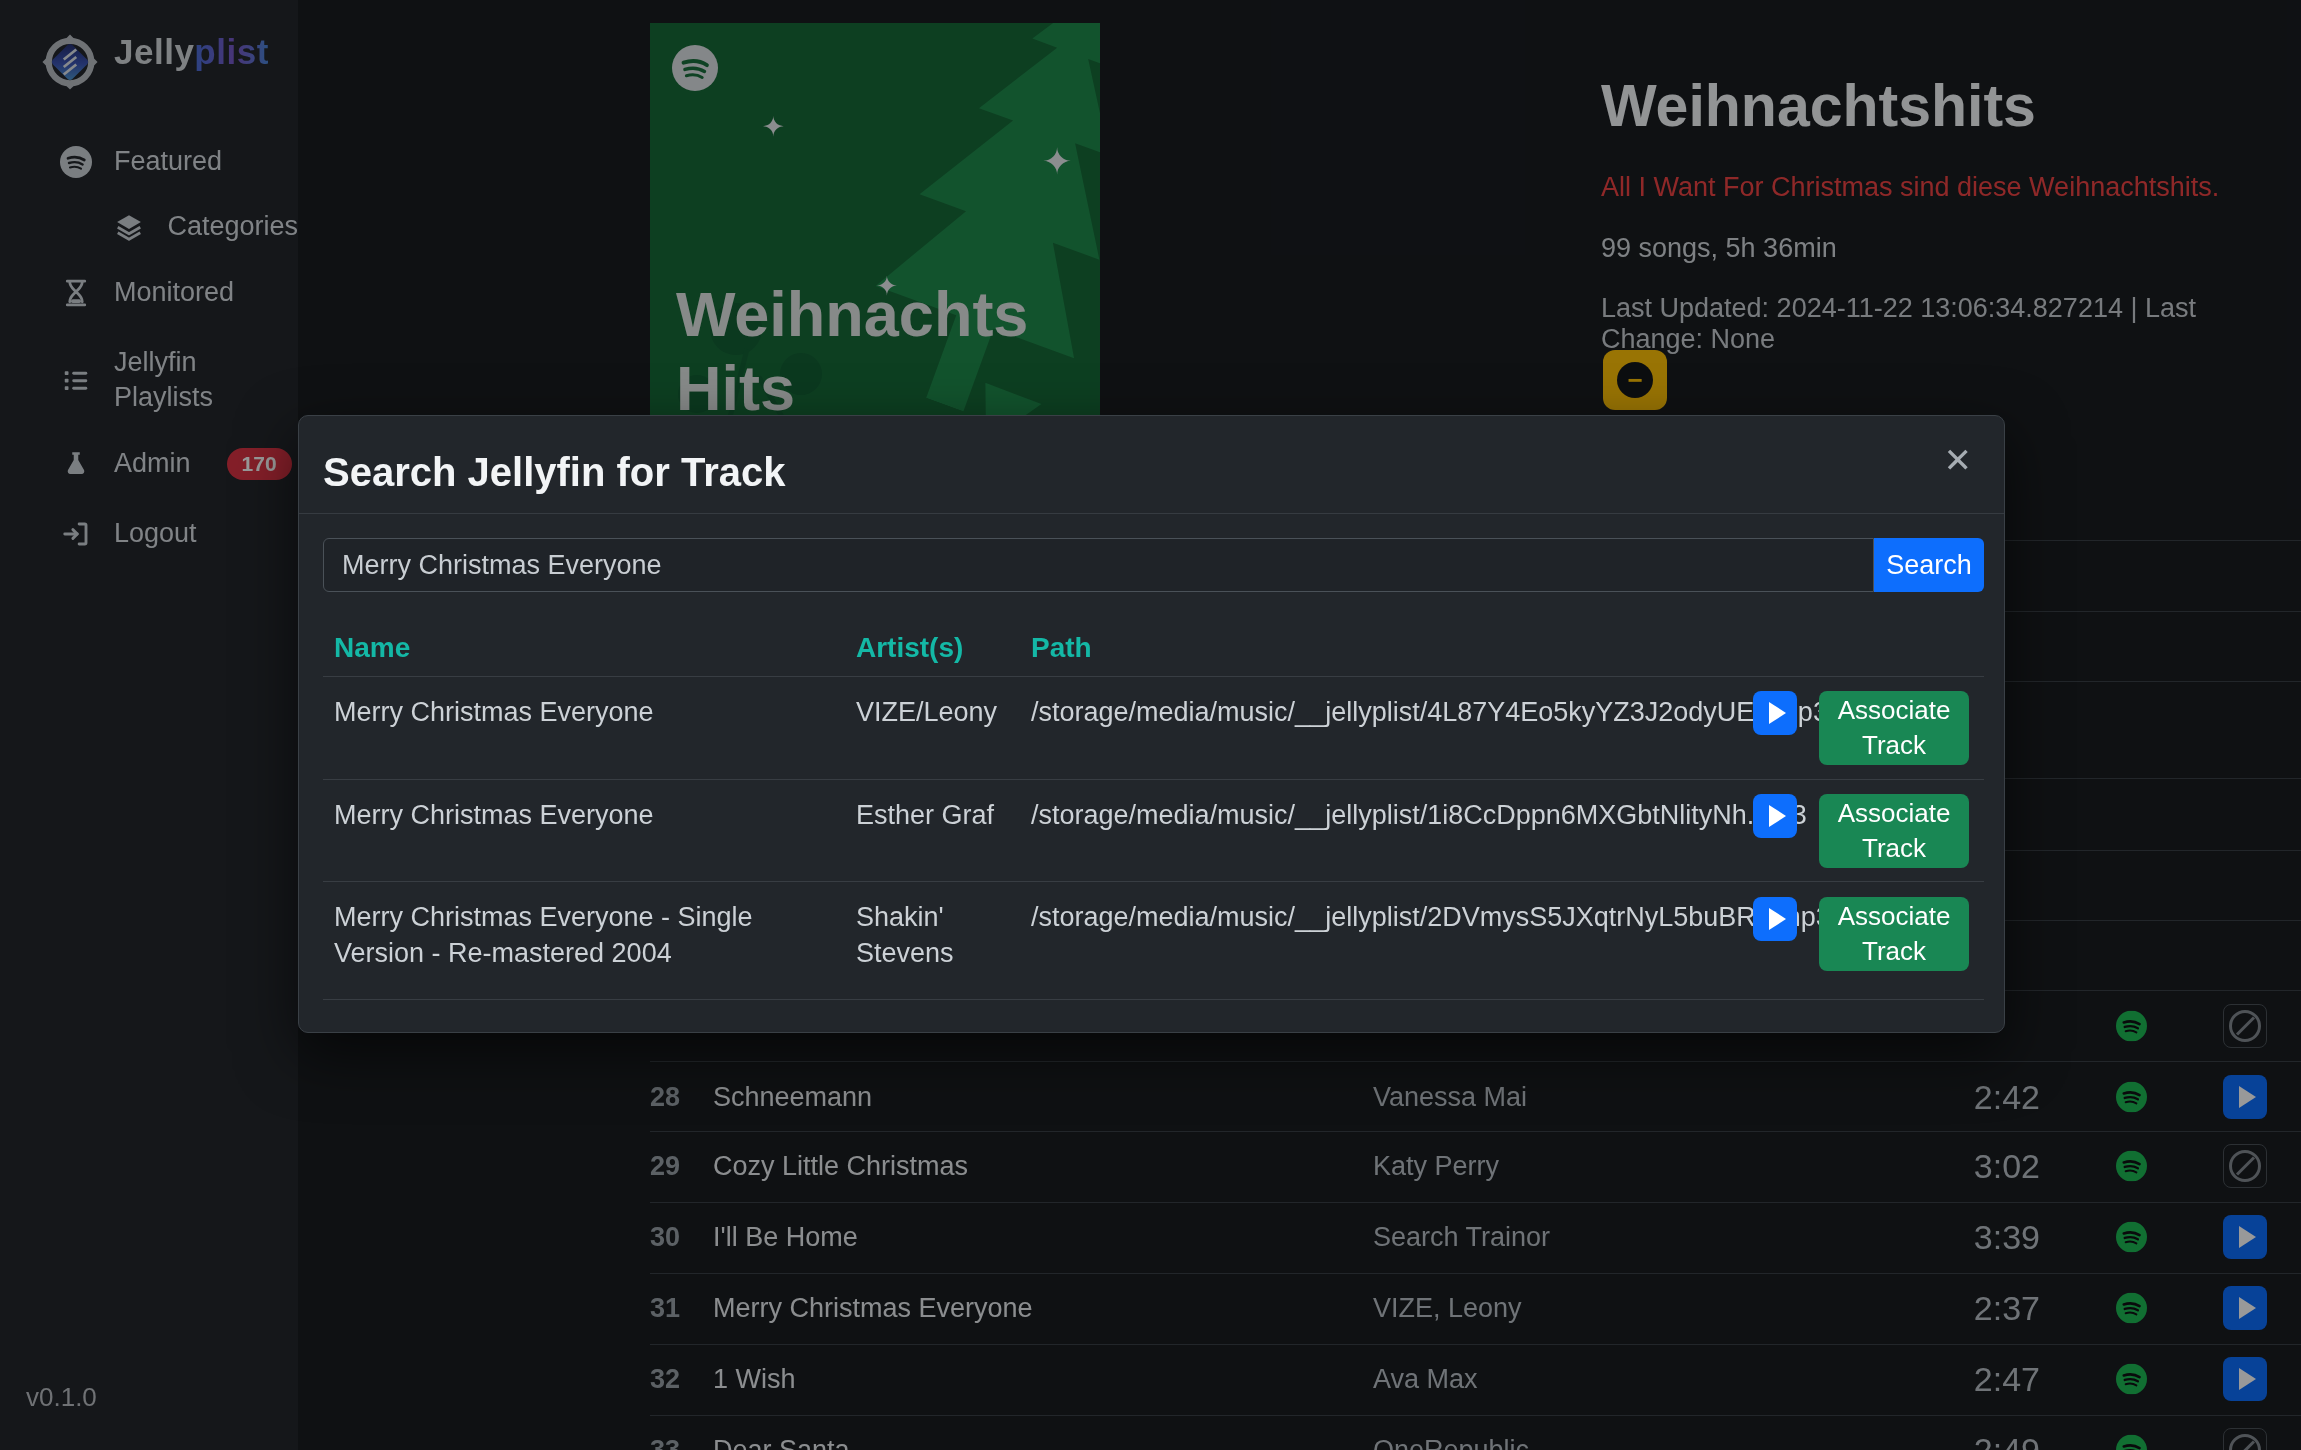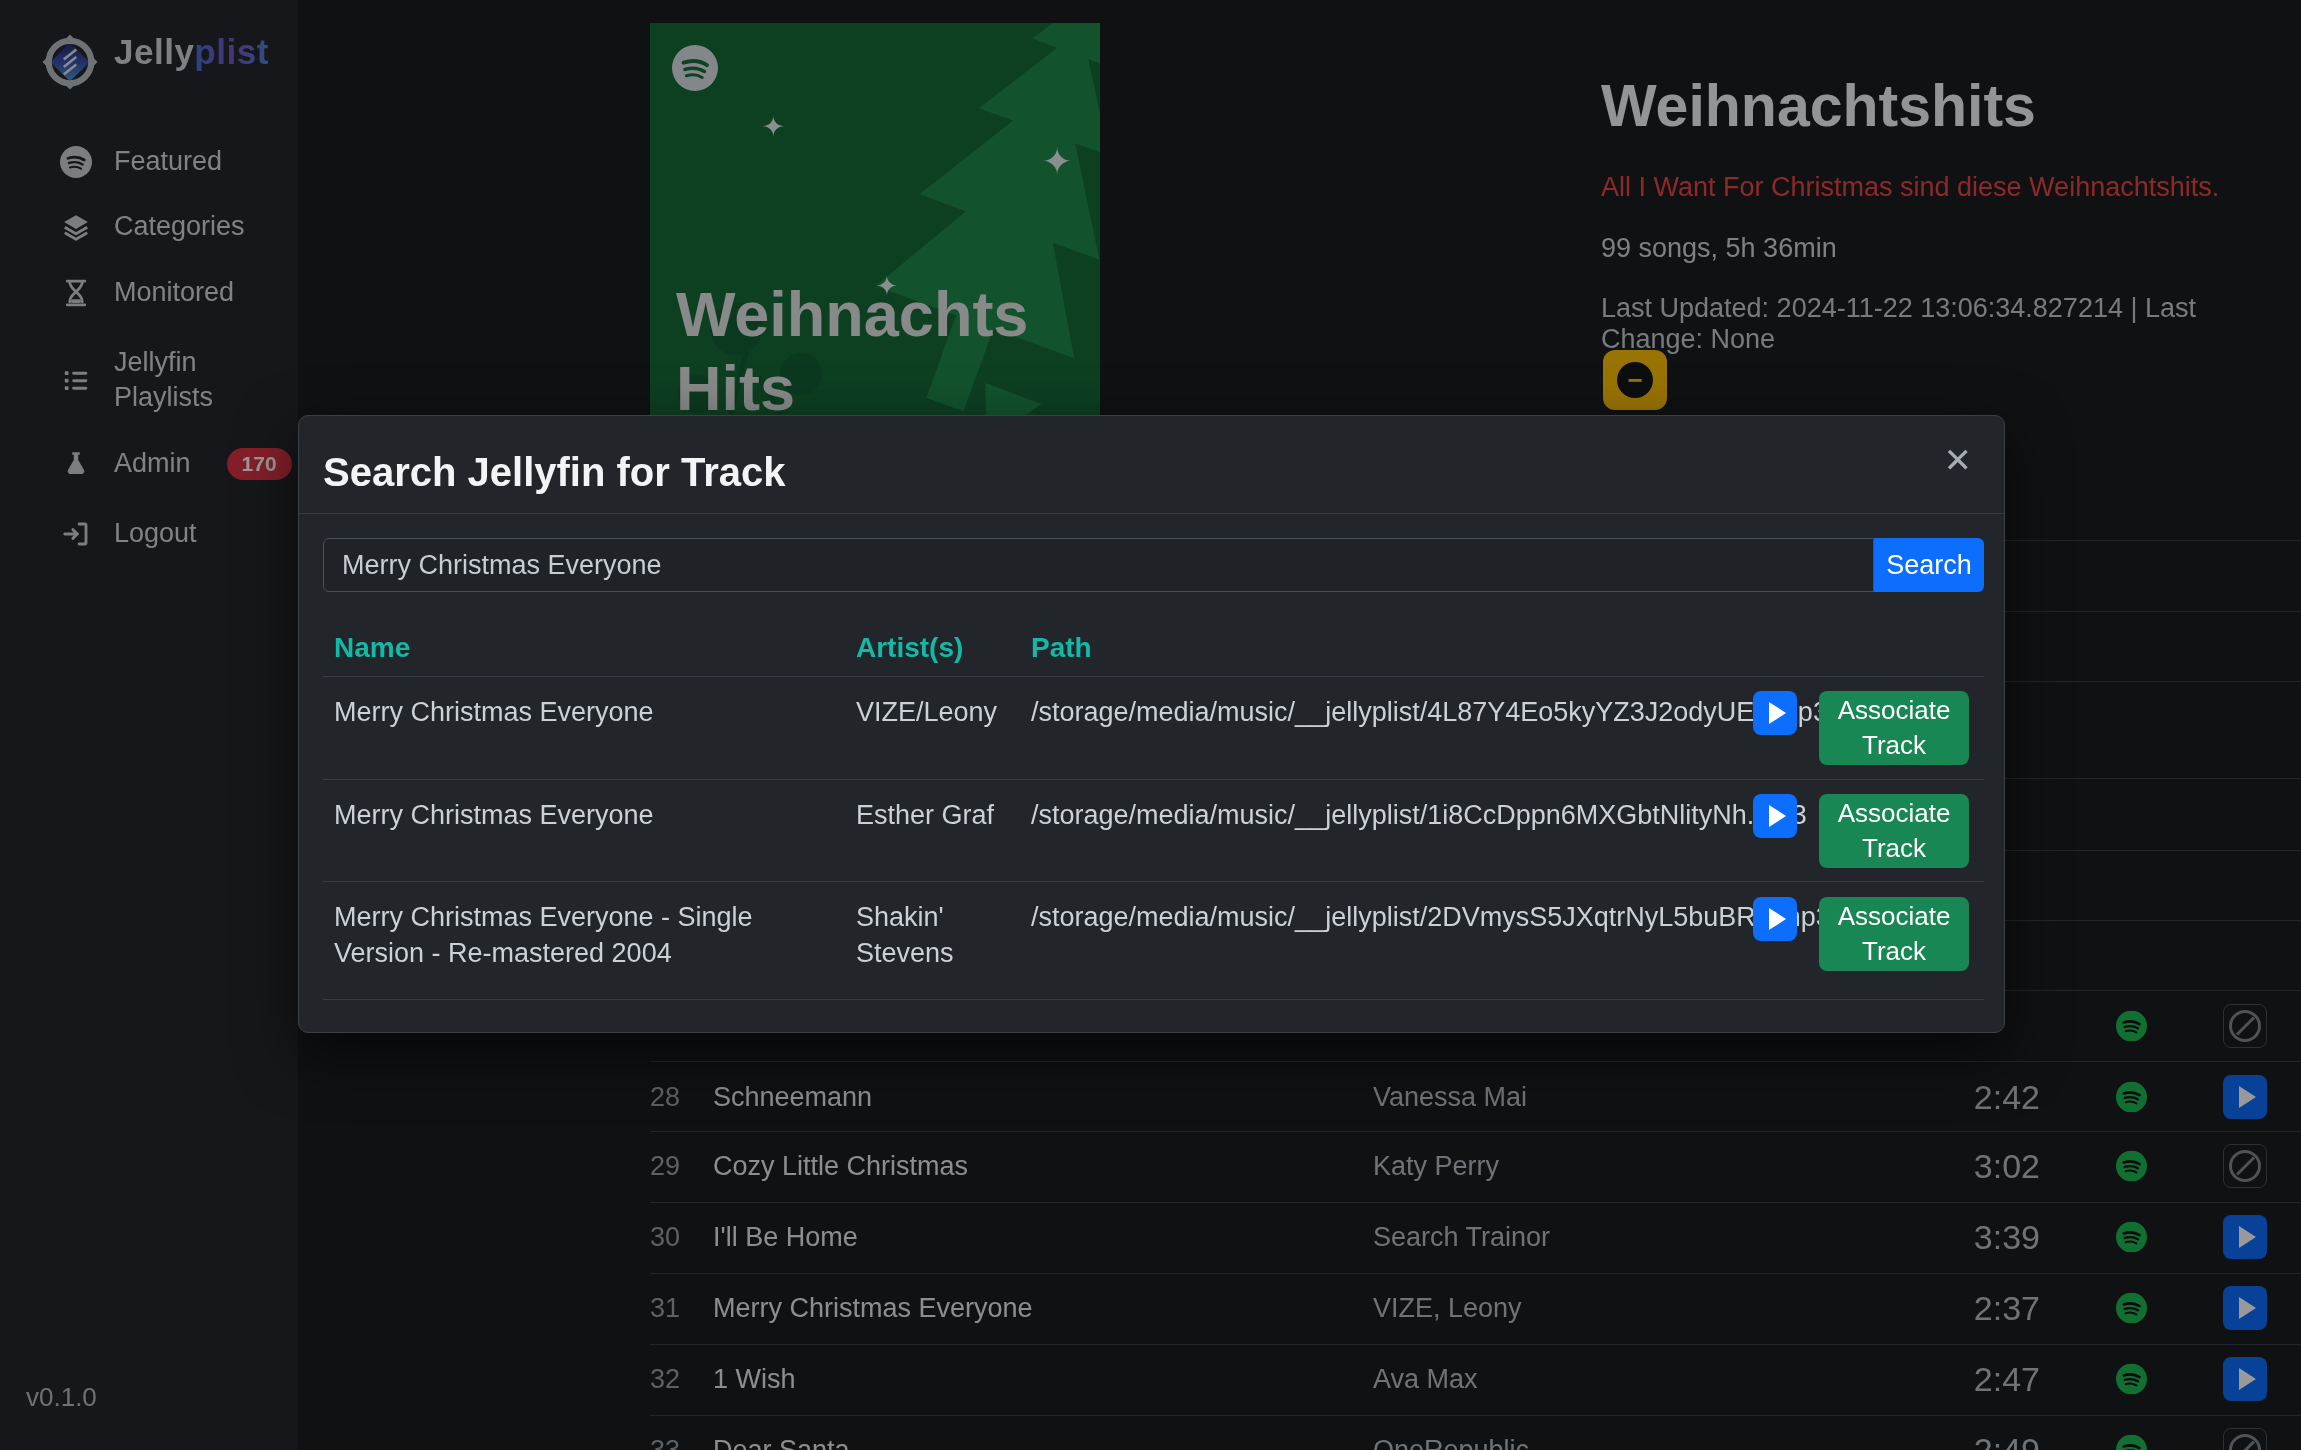--- a/index.html
+++ b/index.html
@@ -49,21 +49,21 @@
               background:#ffc107;display:flex;align-items:center;justify-content:center;cursor:pointer;}
   .minus-circle{width:36px;height:36px;border-radius:50%;background:#15181b;display:flex;
                 align-items:center;justify-content:center;color:#ffc107;font-size:26px;font-weight:700;line-height:0;}
 
   
   .divider{position:absolute;left:352px;width:1873px;height:1px;background:#3a4046;}
   .trow{position:absolute;left:0;right:0;height:70px;}
   .trow>*{position:absolute;top:50%;transform:translateY(-50%);}
   .brow{position:absolute;left:0;right:0;height:0;}
   .brow>*{position:absolute;top:0;transform:translateY(-50%);}
-  .tnum{left:352px;width:44px;color:#9aa2a9;font-size:27px;font-weight:400;}
+  .tnum{left:352px;width:44px;color:#9aa2a9;font-size:27px;font-weight:700;}
   .ttitle{left:415px;color:#e8ecef;font-size:27px;white-space:nowrap;}
   .tartist{left:1075px;color:#b9c0c6;font-size:27px;white-space:nowrap;}
   .tdur{left:1650px;width:92px;text-align:right;color:#b9c0c6;font-size:34px;}
   .ticon{left:1818px;width:31px;height:31px;color:#1db954;--arc:#101214;}
 
   .btn44{width:44px;height:44px;border-radius:8px;border:none;display:flex;align-items:center;
          justify-content:center;cursor:pointer;background:transparent;padding:0;box-sizing:border-box;}
   .pos-play{left:1925px;}
   .play-tri{width:0;height:0;border-left:17px solid #fff;border-top:11px solid transparent;
             border-bottom:11px solid transparent;margin-left:5px;}
@@ -312,21 +312,21 @@
     </div>
 
     <div class="nav-item" style="top:140px;height:44px;">
       <span class="nav-icon" style="color:#ccd2d8;--arc:#23272c;">
           <svg class="spot-svg">
             <use href="#spot"></use>
           </svg>
         </span>
       <span class="nav-label">Featured</span>
     </div>
-    <div class="nav-item" style="top:205px;height:44px;">
+    <div class="nav-item" style="top:205px;height:44px;justify-content:flex-end;">
       <span class="nav-icon">
         <svg viewBox="0 0 24 24" width="30" height="30">
             <path d="M12 2.5 2.5 8 12 13.5 21.5 8Z" fill="#ccd2d8"></path>
             <path d="M3 12.2l9 5.2 9-5.2M3 16.6l9 5.2 9-5.2" stroke="#ccd2d8" stroke-width="2.2" fill="none" stroke-linejoin="round"></path>
           </svg>
       </span>
       <span class="nav-label">Categories</span>
     </div>
     <div class="nav-item" style="top:271px;height:44px;">
       <span class="nav-icon">

